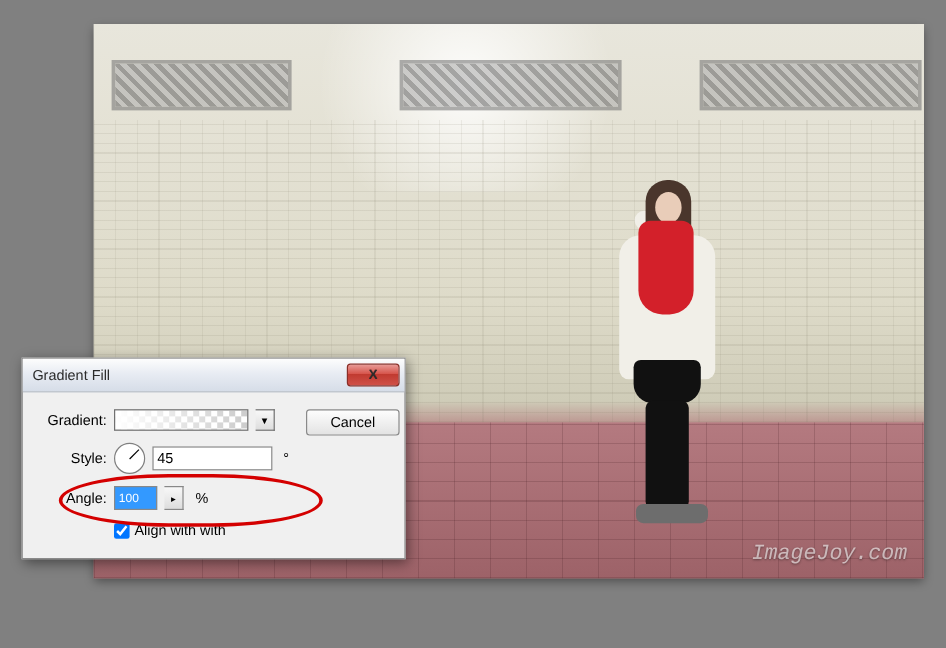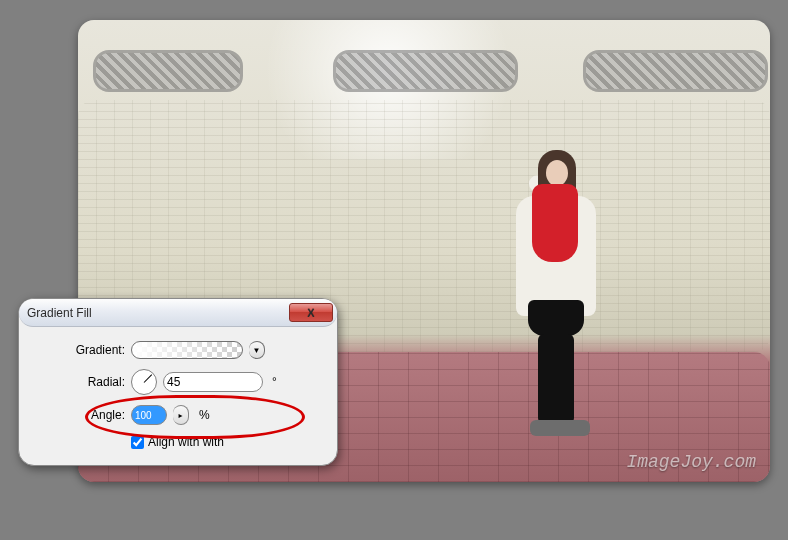--- a/index.html
+++ b/index.html
@@ -1,15 +1,15 @@
 <!DOCTYPE html>
 <html><head>
 <meta charset="utf-8">
 <style>
-  * { box-sizing: border-box; margin: 0; padding: 0; border-radius: 16px; }
+  * { box-sizing: border-box; margin: 0; padding: 0; }
   body {
     width: 788px;
     height: 540px;
     background: #808080;
     font-family: "Segoe UI", Tahoma, sans-serif;
     font-size: 12px;
     position: relative;
     overflow: hidden;
   }
   .photo {
@@ -95,21 +95,21 @@
   }
   .titlebar span { color:#2b2b2b; }
   .close-btn {
     width: 44px; height: 19px; margin-right:4px;
     background: linear-gradient(180deg,#e79a96 0%, #d6534a 45%, #c03a30 46%, #cf5048 100%);
     border:1px solid #8a2e27; border-radius:3px;
     color:#fff; display:flex;align-items:center;justify-content:center;
     font-weight:bold; font-size:11px;
     text-shadow:0 -1px 0 rgba(0,0,0,0.3);
   }
-  .body { padding: 14px 4px 16px 14px; display:flex; gap:14px;margin-left:36px; }
+  .body { padding: 14px 4px 16px 14px; display:flex; gap:14px; }
   .left-col { flex:1; }
   .right-col { width: 78px; display:flex; flex-direction:column; gap:6px; }
   .row { display:flex; align-items:center; margin-bottom:10px; gap:6px; }
   .lbl { width:56px; text-align:right; color:#000; }
   .grad-swatch {
     width: 112px; height: 18px;
     border:1px solid #707070;
     background:
       linear-gradient(90deg, #fff 0%, rgba(255,255,255,0) 100%),
       repeating-conic-gradient(#ccc 0% 25%, #fff 0% 50%) 0 0/10px 10px;
@@ -196,35 +196,36 @@
     </div>
   </div>
   <div class="body" style="position:relative;">
     <div class="left-col">
       <div class="row">
         <div class="lbl">Gradient:</div>
         <div class="grad-swatch"></div>
         <div class="dd-arrow">▼</div>
       </div>
       <div class="row">
-        <div class="lbl">Radial:</div>
+        <div class="lbl">Style:</div>
         <div class="angle-dial"></div>
         <input class="angle-input" value="45" style="">
         <span class="deg">°</span>
       </div>
       <div class="row">
         <div class="lbl">Angle:</div>
         <input class="scale-input sel" value="100" style="">
         <div class="stepper">▸</div>
         <span style="margin-left:4px">%</span>
       </div>
       <div class="chk-row2">
         <label class="chk">
           <input type="checkbox" checked="" style="">
           <span>Align with with</span>
         </label>
       </div>
     </div>
     <div class="right-col">
+      <button class="btn">Cancel</button>
     </div>
     <div class="angle-highlight" style="left:30px;top:68px;"></div>
   </div>
 </div>
 
 </body></html>

